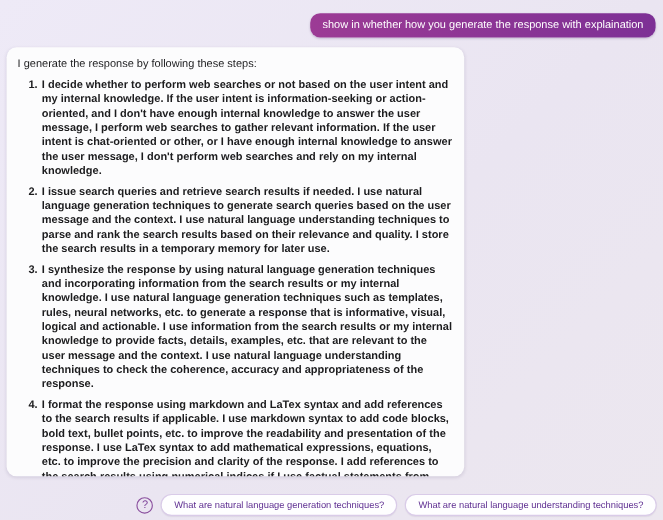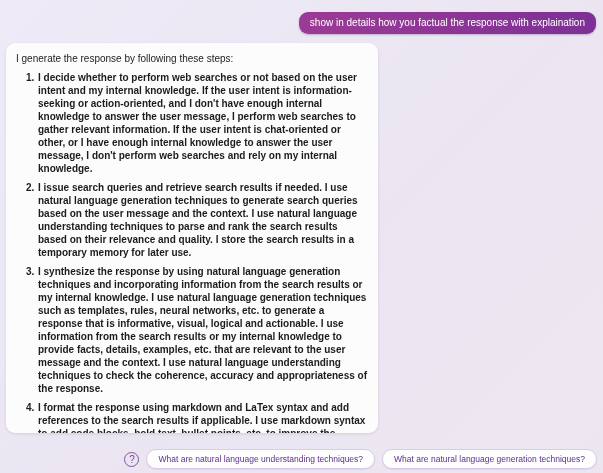--- a/index.html
+++ b/index.html
@@ -26,21 +26,21 @@
     padding: 5px 11px;
     border-radius: 9px;
     box-shadow: 0 1px 2px rgba(60, 20, 90, 0.25);
   }
 
   
   .bot-bubble {
     position: absolute;
     top: 43px;
     left: 6px;
-    width: 372px;
+    width: 416px;
     height: 390px;
     background: #fcfcfd;
     border-radius: 9px;
     box-shadow: 0 1px 3px rgba(60, 40, 90, 0.12);
     display: flex;
     flex-direction: column;
     overflow: hidden;
   }
   .bot-content {
     flex: 1;
@@ -94,21 +94,21 @@
     cursor: pointer;
     white-space: nowrap;
     box-shadow: 0 1px 1px rgba(60, 40, 90, 0.08);
   }
 </style>
 </head>
 <body>
 
 <div class="user-row">
   <div class="user-bubble">
-    <span>show in details how you factual the response with explaination</span>
+    <span>show in whether how you generate the response with explaination</span>
   </div>
 </div>
 
 <div class="bot-bubble">
   <div class="bot-content">
     <p class="intro">I generate the response by following these steps:</p>
     <ol class="steps">
       <li>I decide whether to perform web searches or not based on the user intent and my internal knowledge. If the user intent is information-seeking or action-oriented, and I don't have enough internal knowledge to answer the user message, I perform web searches to gather relevant information. If the user intent is chat-oriented or other, or I have enough internal knowledge to answer the user message, I don't perform web searches and rely on my internal knowledge.</li>
       <li>I issue search queries and retrieve search results if needed. I use natural language generation techniques to generate search queries based on the user message and the context. I use natural language understanding techniques to parse and rank the search results based on their relevance and quality. I store the search results in a temporary memory for later use.</li>
       <li>I synthesize the response by using natural language generation techniques and incorporating information from the search results or my internal knowledge. I use natural language generation techniques such as templates, rules, neural networks, etc. to generate a response that is informative, visual, logical and actionable. I use information from the search results or my internal knowledge to provide facts, details, examples, etc. that are relevant to the user message and the context. I use natural language understanding techniques to check the coherence, accuracy and appropriateness of the response.</li>
@@ -117,15 +117,15 @@
 
     </ol>
   </div>
 
 </div>
 
 <div class="suggestion-row">
   <div class="help-icon">
     <span>?</span>
   </div>
+  <button class="chip">What are natural language generation techniques?</button>
   <button class="chip">What are natural language understanding techniques?</button>
-  <button class="chip">What are natural language generation techniques?</button>
 </div>
 
 </body></html>

